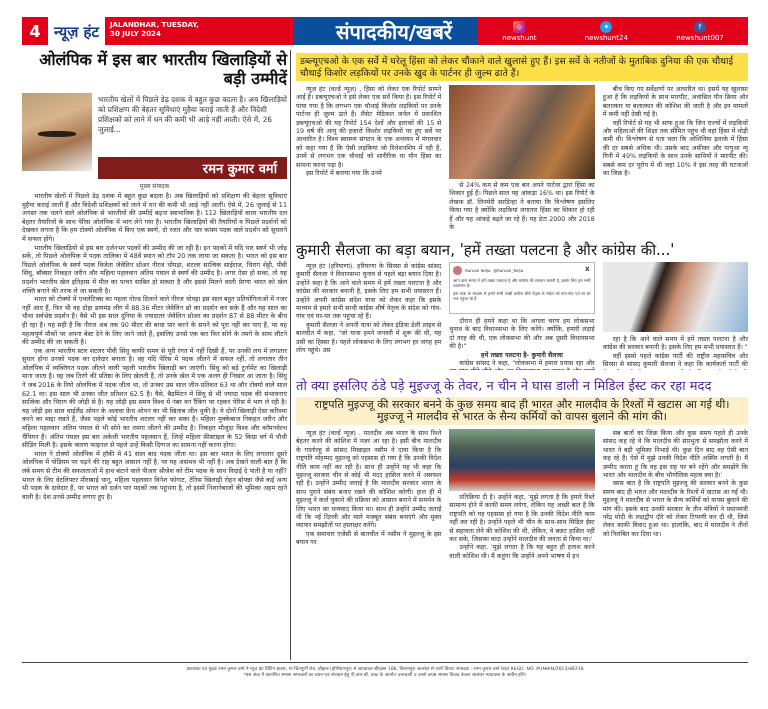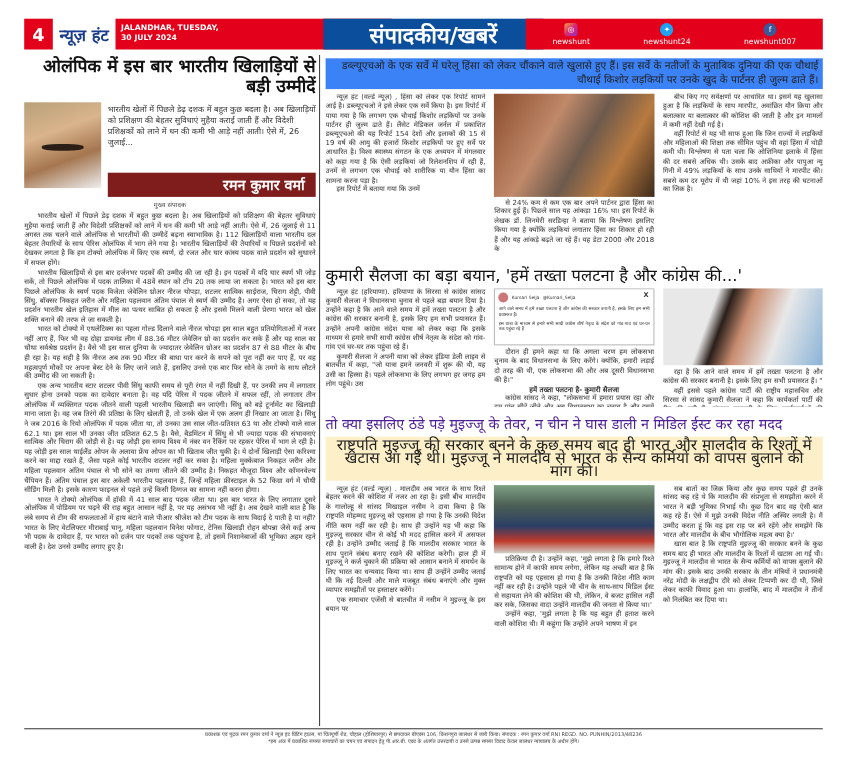--- a/index.html
+++ b/index.html
@@ -29,34 +29,34 @@
   .name-bar { background: #7f1d1d; color: #fff; font: bold 13px "DejaVu Sans", sans-serif; text-align: right; padding: 2px 10px; margin-left: 76px; margin-top: -14px; position: relative; }
   .designation { font-size: 6px; text-align: center; color: #444; margin: 3px 0 2px; }
   .body-text { font-size: 6.4px; line-height: 8.6px; color: #333; text-align: justify; }
   .body-text p { text-indent: 12px; }
 
   .vrule { position: absolute; left: 290px; top: 50px; width: 1px; height: 610px; background: #444; }
 
   
   .right { position: absolute; left: 296px; top: 50px; width: 452px; }
   .headline-main { font: bold 15.5px "DejaVu Sans", sans-serif; text-align: center; line-height: 19px; color: #111; }
-  .deck-blue { background: #3b82f6; font-size: 9.4px; line-height: 12px; text-align: right; padding: 2px 4px; margin: 3px 0 4px; color: #222; }
+  .deck-blue { background: #fde047; font-size: 9.4px; line-height: 12px; text-align: left; padding: 2px 4px; margin: 3px 0 4px; color: #222; }
   .cols3 { display: flex; gap: 8px; }
   .col { flex: 1; font-size: 6.3px; line-height: 8.4px; color: #333; text-align: justify; }
   .col p { text-indent: 10px; }
   .photo-violence { height: 94px; background: linear-gradient(120deg,#8a4c2c 0%,#c0896a 35%,#6d5a4c 55%,#b87a40 75%,#3d2b1c 100%); margin-bottom: 2px; }
   .headline-2 { font: 15px "DejaVu Sans", sans-serif; color: #111; margin: 4px 0 3px; white-space: nowrap; }
   .tweet { border: 1px solid #bbb; padding: 3px; height: 52px; margin-bottom: 3px; font-size: 4px; line-height: 5px; color: #333; position: relative; }
   .tweet .hdr { display: flex; align-items: center; gap: 3px; margin-bottom: 3px; }
   .tweet .av { width: 9px; height: 9px; border-radius: 50%; background: #c77; }
   .tweet .x { position: absolute; right: 4px; top: 3px; font-size: 6px; font-weight: bold; }
   .photo-selja { height: 70px; background: linear-gradient(110deg,#e8e8e8 0%,#e8e8e8 30%,#2a1f1a 38%,#c98d70 50%,#e8e8e8 70%,#8ab3d8 100%); margin-bottom: 3px; }
   .subhead { font-weight: bold; text-align: center; text-indent: 0 !important; }
   .headline-3 { font: 13px "DejaVu Sans", sans-serif; color: #4c1d95; margin: 6px 0 3px; white-space: nowrap; }
-  .deck-yellow { background: #fdf0c8; font-size: 14px; line-height: 12px; text-align: center; padding: 2px 6px; margin-bottom: 4px; color: #222; }
+  .deck-yellow { background: #fdf0c8; font-size: 11px; line-height: 12px; text-align: center; padding: 2px 6px; margin-bottom: 4px; color: #222; }
   .photo-maldives { height: 62px; background: linear-gradient(180deg,#7fa184 0%,#4c5f55 30%,#2b3f66 60%,#c0392b 82%,#d0d0c8 100%); margin-bottom: 2px; }
 
   .footer-rule { position: absolute; left: 22px; top: 662px; width: 726px; height: 1px; background: #444; }
   .footer { position: absolute; left: 22px; top: 666px; width: 726px; font-size: 4.6px; line-height: 6px; color: #444; text-align: center; }
 </style>
 </head>
 <body>
 
 <div class="masthead">
   <div class="page-no">4</div>

